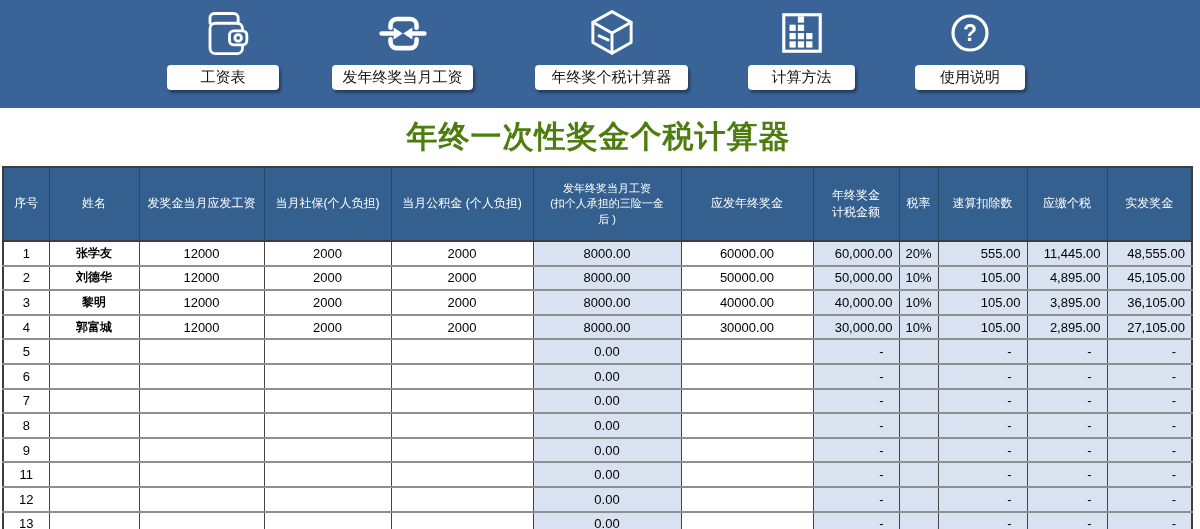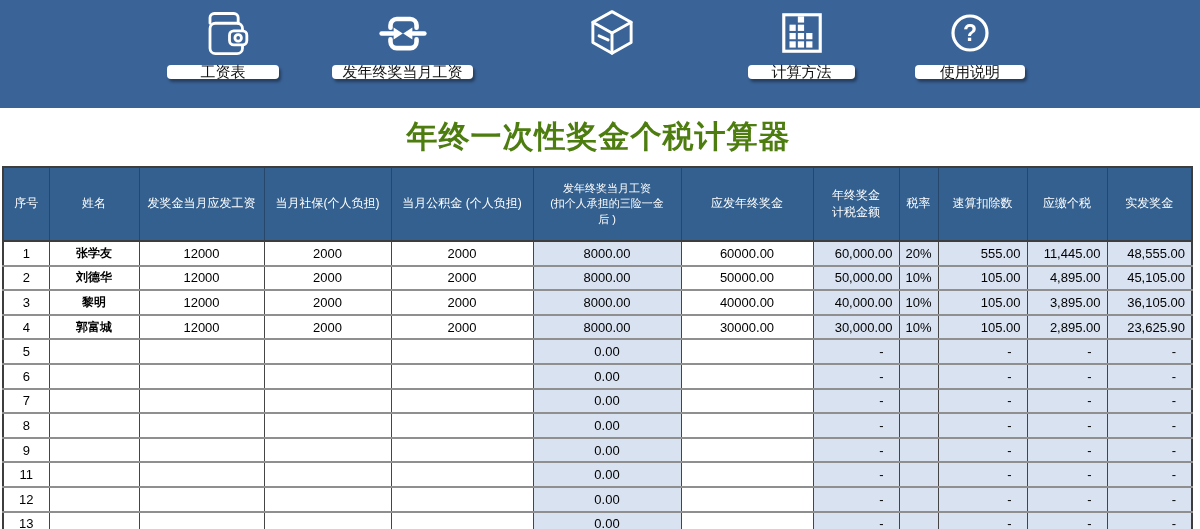--- a/index.html
+++ b/index.html
@@ -17,21 +17,21 @@
   .banner{
     position:relative;width:1200px;height:108px;
     background:var(--banner,#3A6397);
   }
   .nav-group{
     position:absolute;top:5px;display:flex;flex-direction:column;align-items:center;
   }
   .icon-wrap{height:56px;display:flex;align-items:center;justify-content:center;}
   .icon-wrap svg{display:block;}
   .nav-btn{
-    width:100%;height:14px;margin-top:4px;
+    width:100%;height:25px;margin-top:4px;
     background:#fff;border:none;border-radius:4px;
     box-shadow:2px 3px 3px rgba(0,0,0,0.38);
     font-family:"Liberation Sans","DejaVu Sans",sans-serif;
     font-size:15px;color:#111;cursor:pointer;white-space:nowrap;
     display:flex;align-items:center;justify-content:center;
   }
   .g1{left:167px;width:112px;}
   .g2{left:332px;width:141px;}
   .g3{left:535px;width:153px;}
   .g4{left:748px;width:107px;}
@@ -101,20 +101,21 @@
 
   <div class="nav-group g3">
     <div class="icon-wrap">
       <svg width="56" height="54" viewBox="0 0 48 48" fill="none" stroke="#fff" stroke-width="2.6" stroke-linecap="round" stroke-linejoin="round">
         <path d="M24,5 L41,14.5 V32.5 L24,42 L7,32.5 V14.5 Z"></path>
         <path d="M7,14.5 L24,24 L41,14.5"></path>
         <path d="M24,24 V42"></path>
         <path d="M12.5,26.5 l8,3.6"></path>
       </svg>
     </div>
+    <button class="nav-btn">年终奖个税计算器</button>
   </div>
 
   <div class="nav-group g4">
     <div class="icon-wrap">
       <svg width="50" height="50" viewBox="0 0 48 48">
         <rect x="6.5" y="6.5" width="35" height="35" fill="none" stroke="#fff" stroke-width="3"></rect>
         <g fill="#fff">
           <rect x="12" y="16" width="6" height="6"></rect>
             <rect x="12" y="24" width="6" height="6"></rect>
             <rect x="12" y="32" width="6" height="6"></rect>
@@ -227,21 +228,21 @@
         <td class="c name">郭富城</td>
         <td class="c">12000</td>
         <td class="c">2000</td>
         <td class="c">2000</td>
         <td class="c shade">8000.00</td>
         <td class="c">30000.00</td>
         <td class="r shade">30,000.00</td>
         <td class="c shade">10%</td>
         <td class="r shade">105.00</td>
         <td class="r shade">2,895.00</td>
-        <td class="r shade">23,625.90</td>
+        <td class="r shade">27,105.00</td>
       </tr>
       <tr>
         <td class="c">5</td>
         <td class="c name"></td>
         <td class="c"></td>
         <td class="c"></td>
         <td class="c"></td>
         <td class="c shade">0.00</td>
         <td class="c"></td>
         <td class="r shade dash">-</td>

